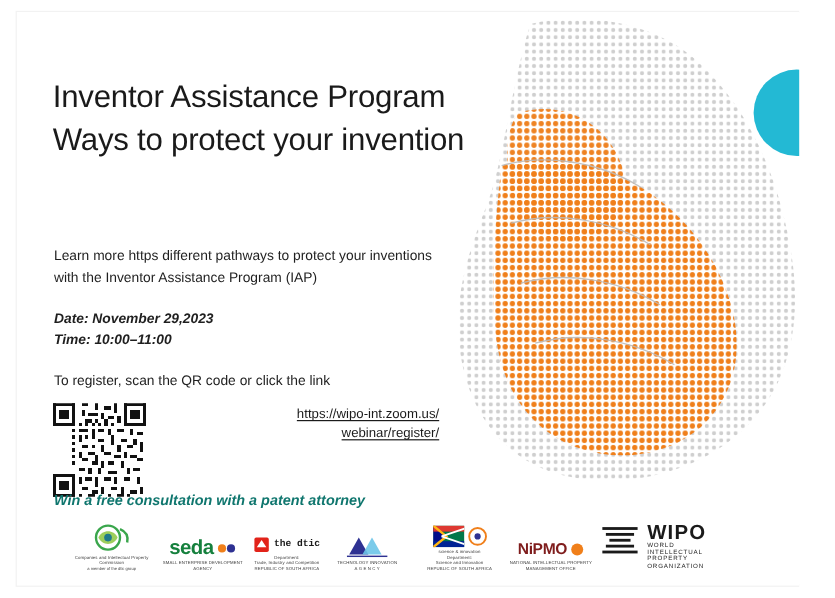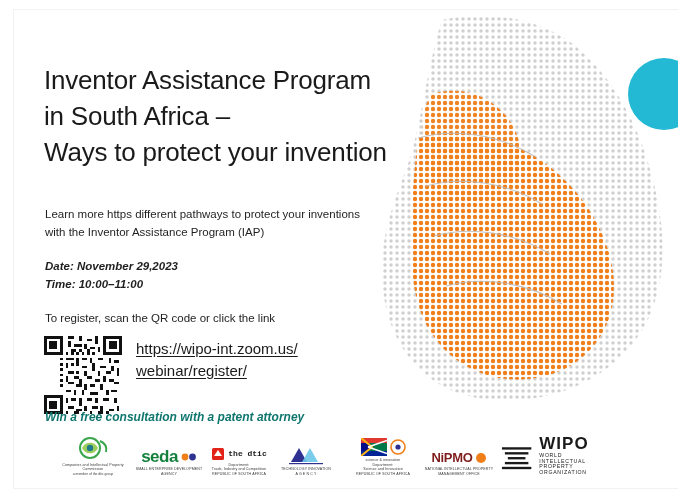--- a/index.html
+++ b/index.html
@@ -12,21 +12,20 @@
     height: 498px;
     overflow: hidden;
     font-family: "Liberation Sans", sans-serif;
   }
   .poster {
     position: relative;
     width: 666px;
     height: 498px;
     background: #ffffff;
     overflow: hidden;
-    padding-left: 12px;
   }
   .canvas {
     position: absolute;
     left: 14px;
     top: 10px;
     width: 668px;
     height: 478px;
     background: #ffffff;
     overflow: hidden;
     box-shadow: 0 0 0 1px #f2f2f2;
@@ -105,27 +104,28 @@
     height: 78px;
     background: #ffffff;
   }
   .qr svg { display: block; }
 
   .link {
     position: absolute;
     left: 122px;
     top: 328px;
     width: 230px;
-    font-size: 15px;
+    font-size: 11px;
     line-height: 1.45;
     color: #1b1b1b;
     text-decoration: underline;
     text-underline-offset: 1.5px;
     word-break: break-all;
     cursor: pointer;
+    text-align: right;
   }
   .link .line { display: block; }
 
   .win-note {
     position: absolute;
     left: 31px;
     top: 400px;
     font-size: 12px;
     font-style: italic;
     font-weight: bold;
@@ -166,21 +166,21 @@
   .logo-cipc { width: 74px; }
   .logo-seda { width: 78px; }
   .logo-dtic { width: 62px; }
   .logo-tia  { width: 72px; }
   .logo-dsi  { width: 82px; }
   .logo-nipmo{ width: 70px; }
   .logo-wipo { width: 120px; margin-left: 6px; }
 
   .wipo-wrap {
     display: flex;
-    align-items: flex-end;
+    align-items: flex-start;
     gap: 6px;
   }
   .wipo-text {
     text-align: left;
     line-height: 1.12;
   }
   .wipo-text .w1 {
     font-size: 17px;
     font-weight: bold;
     letter-spacing: 1px;
@@ -251,21 +251,20 @@
           <path d="M104,176 C140,166 184,172 220,194"></path>
           <path d="M112,226 C148,216 192,222 228,244"></path>
           <path d="M124,276 C160,266 204,272 240,294"></path>
         </g>
       </svg>
       <div class="teal-dot"></div>
     </div>
 
     <h1 class="title">
       <span class="line">Inventor Assistance Program</span>
-      <span class="line">in South Africa –</span>
       <span class="line">Ways to protect your invention</span>
     </h1>
 
     <div class="subtitle">
       <span class="line">Learn more https different pathways to protect your inventions</span>
       <span class="line">with the Inventor Assistance Program (IAP)</span>
     </div>
 
     <div class="datetime">
       <span class="line">Date: November 29,2023</span>

